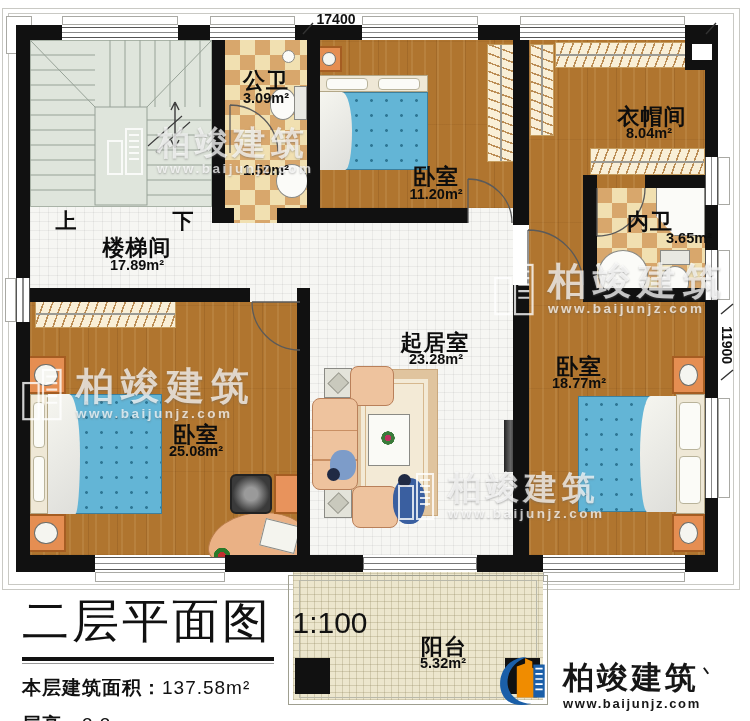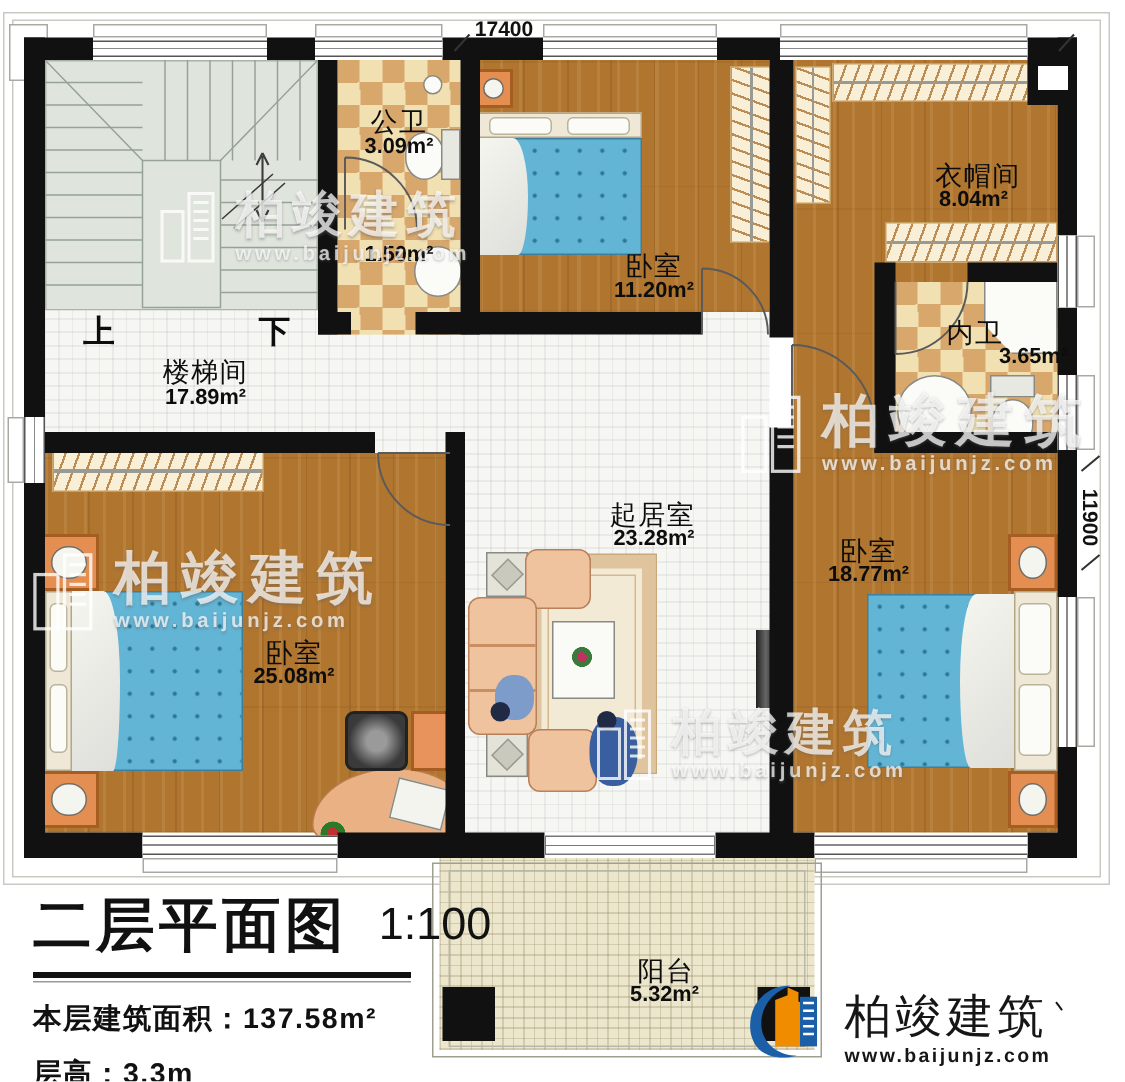--- a/index.html
+++ b/index.html
@@ -51,43 +51,43 @@
   .fixture{position:absolute;background:#fbfbf8;border:1.5px solid #8a8a85;z-index:6;}
   .sofa{position:absolute;background:#eec39e;border:1.5px solid #b9805a;z-index:6;}
   .rug{position:absolute;background:#f3ead6;border:9px solid #e0c49e;outline:1px solid #c9a87e;z-index:5;}
   .rug:before{content:"";position:absolute;inset:4px;border:1px solid #d6b88e;}
   .table{position:absolute;background:#fafaf6;border:1.5px solid #8a8a85;z-index:7;}
   .sidetbl{position:absolute;background:#e3e3da;border:1.5px solid #8a8a85;z-index:6;}
   .sidetbl:before{content:"";position:absolute;inset:22%;background:#c9c9bd;transform:rotate(45deg);border:1px solid #9a9a90;}
   .person{position:absolute;background:#3a5fa0;border-radius:45%;z-index:9;}
   .head{position:absolute;background:#202a44;border-radius:50%;z-index:10;}
   
-  .rname{position:absolute;transform:translate(-50%,-50%);font-weight:400;font-size:18px;color:#0d0d0d;
+  .rname{position:absolute;transform:translate(-50%,-50%);font-weight:700;font-size:22px;color:#0d0d0d;
          z-index:30;white-space:nowrap;letter-spacing:1px;}
   .rarea{position:absolute;transform:translate(-50%,-50%);font-weight:700;font-size:14.5px;color:#0d0d0d;
          z-index:30;white-space:nowrap;}
   .updown{position:absolute;transform:translate(-50%,-50%);font-weight:700;font-size:21px;color:#0d0d0d;z-index:30;}
   .dim{position:absolute;font-weight:700;font-size:14px;color:#111;z-index:30;white-space:nowrap;}
   
   .wm{position:absolute;display:flex;align-items:center;gap:10px;color:rgba(255,255,255,0.72);
       z-index:38;text-shadow:0 1px 2px rgba(100,100,100,0.45);pointer-events:none;}
   .wm .wm-brand{font-weight:900;letter-spacing:7px;line-height:1.05;}
   .wm .wm-url{font-weight:700;font-size:13.5px;letter-spacing:2.5px;}
   .wm-l .wm-brand{font-size:38px;}
   .wm-m .wm-brand{font-size:33px;letter-spacing:5px;}
   
   .titlewrap{position:absolute;left:22px;top:590px;z-index:50;color:#111;}
-  .t-main{font-size:39px;font-weight:700;letter-spacing:3px;display:inline-block;}
+  .t-main{font-size:47px;font-weight:400;letter-spacing:3px;display:inline-block;}
   .t-scale{font-size:30px;font-weight:400;margin-left:16px;display:inline-block;vertical-align:4px;}
   .t-rule{width:252px;height:4px;background:#111;margin-top:4px;}
   .t-rule2{width:252px;height:1px;background:#999;margin-top:2px;}
   .t-line{font-size:19px;font-weight:700;margin-top:11px;letter-spacing:1px;}
-  .t-val{font-weight:700;}
+  .t-val{font-weight:400;}
   .logo{position:absolute;left:492px;top:646px;display:flex;align-items:center;gap:9px;z-index:50;}
-  .logo-text .lg-brand{font-size:31px;font-weight:400;color:#161616;letter-spacing:3px;line-height:1;margin-top:16px;}
+  .logo-text .lg-brand{font-size:31px;font-weight:700;color:#161616;letter-spacing:3px;line-height:1;margin-top:16px;}
   .logo-text .lg-url{font-size:13px;font-weight:700;color:#161616;letter-spacing:1.6px;margin-top:3px;}
   svg{display:block;}
 </style>
 </head>
 <body>
 
 <div id="canvas">
 
   <div class="eave" style="left:8px;top:13px;width:726px;height:572px;"></div>
   <div class="eave" style="left:2px;top:8px;width:738px;height:582px;"></div>

